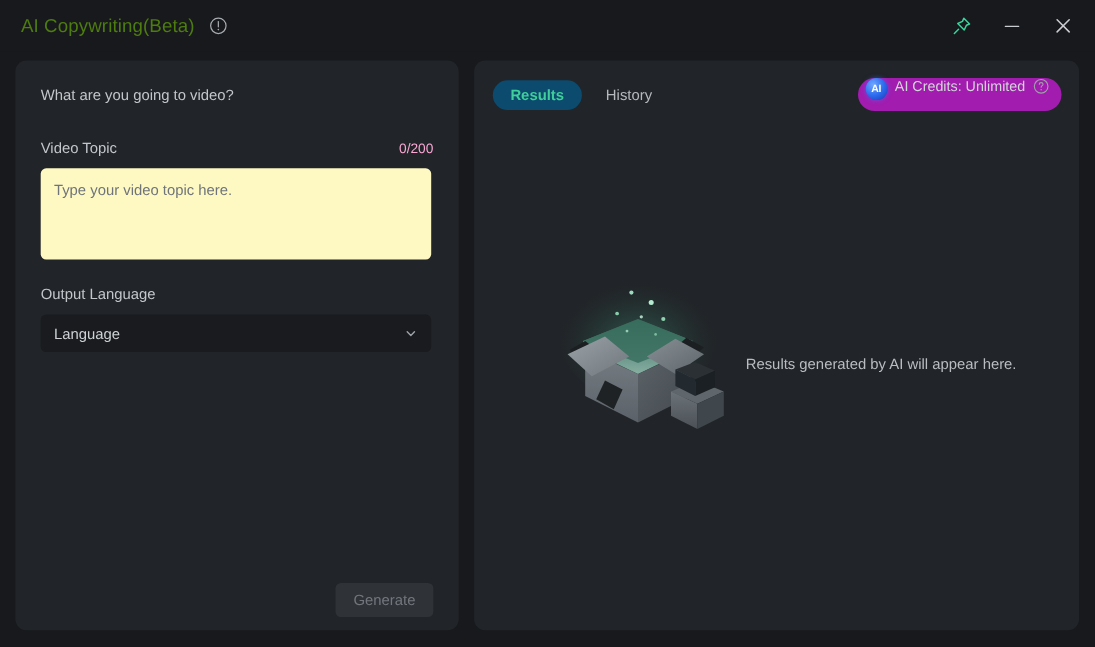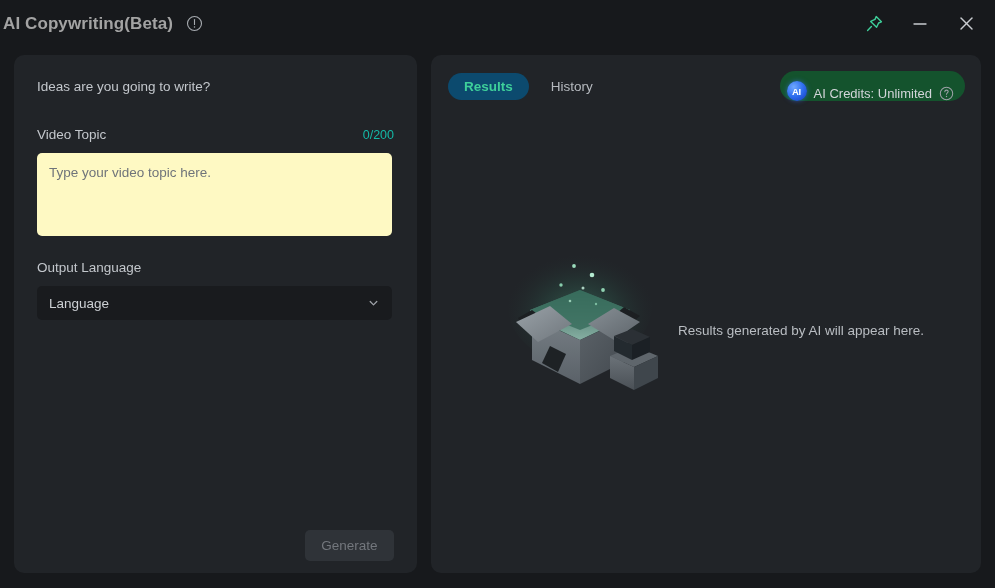--- a/index.html
+++ b/index.html
@@ -20,24 +20,24 @@
   
   .titlebar {
     position: absolute;
     left: 0; top: 0;
     width: 995px; height: 47px;
     background: #17191c;
     display: flex;
     align-items: center;
   }
   .title-text {
-    margin-left: 3px;
+    margin-left: 19px;
     font-size: 17px;
-    font-weight: 700;
-    color: #a3a3a3;
+    font-weight: 400;
+    color: #4d7c0f;
     letter-spacing: 0.1px;
   }
   .title-info-icon {
     margin-left: 13px;
     width: 17px; height: 17px;
     display: flex; align-items: center; justify-content: center;
     color: #a7abb0;
   }
   .title-info-icon svg { display: block; }
 
@@ -80,21 +80,21 @@
   }
   .label-row {
     display: flex;
     align-items: center;
     justify-content: space-between;
     margin-bottom: 11px;
   }
   .label-row .field-label { margin-bottom: 0; }
   .char-count {
     font-size: 12.5px;
-    color: #14b8a6;
+    color: #f9a8d4;
   }
 
   .select-box {
     position: relative;
     width: 355px; height: 34px;
     background: #191b1e;
     border-radius: 5px;
     display: flex;
     align-items: center;
     padding: 0 12px;
@@ -193,24 +193,24 @@
   .tab.active {
     background: #0c4a6e;
     color: #3ecf9a;
     font-weight: 600;
   }
 
   .right-header-spacer { flex: 1; }
 
   .credits {
     height: 30px;
-    background: #14532d;
+    background: #a21caf;
     border-radius: 15px;
     display: flex;
-    align-items: flex-end;
+    align-items: flex-start;
     gap: 7px;
     padding: 0 11px 0 7px;
   }
   .ai-badge {
     width: 20px; height: 20px;
     border-radius: 50%;
     background:
       radial-gradient(circle at 34% 30%, #6fa8ff 0%, #2f6ff0 48%, #1336b8 100%);
     box-shadow: 0 0 5px rgba(60,120,255,0.55);
     display: flex; align-items: center; justify-content: center;
@@ -284,21 +284,21 @@
     <svg width="17" height="17" viewBox="0 0 17 17" fill="none">
       <line x1="3" y1="3" x2="14" y2="14" stroke="currentColor" stroke-width="1.4" stroke-linecap="round"></line>
       <line x1="14" y1="3" x2="3" y2="14" stroke="currentColor" stroke-width="1.4" stroke-linecap="round"></line>
     </svg>
   </div>
 </div>
 
 <div class="panel-left">
   <div class="form">
 
-    <label class="field-label">Ideas are you going to write?</label>
+    <label class="field-label">What are you going to video?</label>
 
 
     <div class="spacer-22"></div>
 
     <div class="label-row">
       <span class="field-label">Video Topic</span>
       <span class="char-count">0/200</span>
     </div>
 
     <div class="textarea-box">

